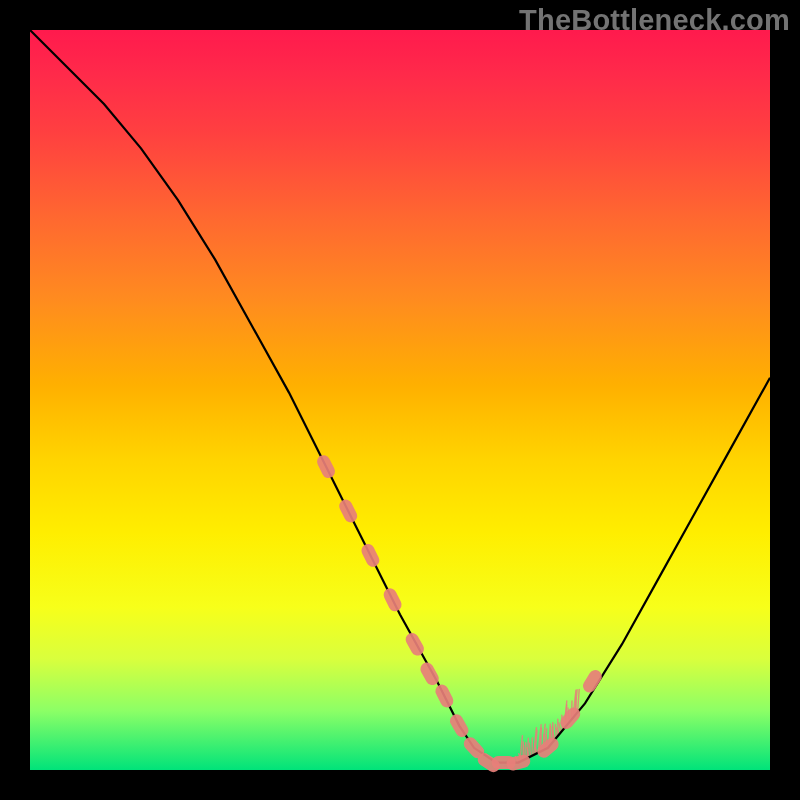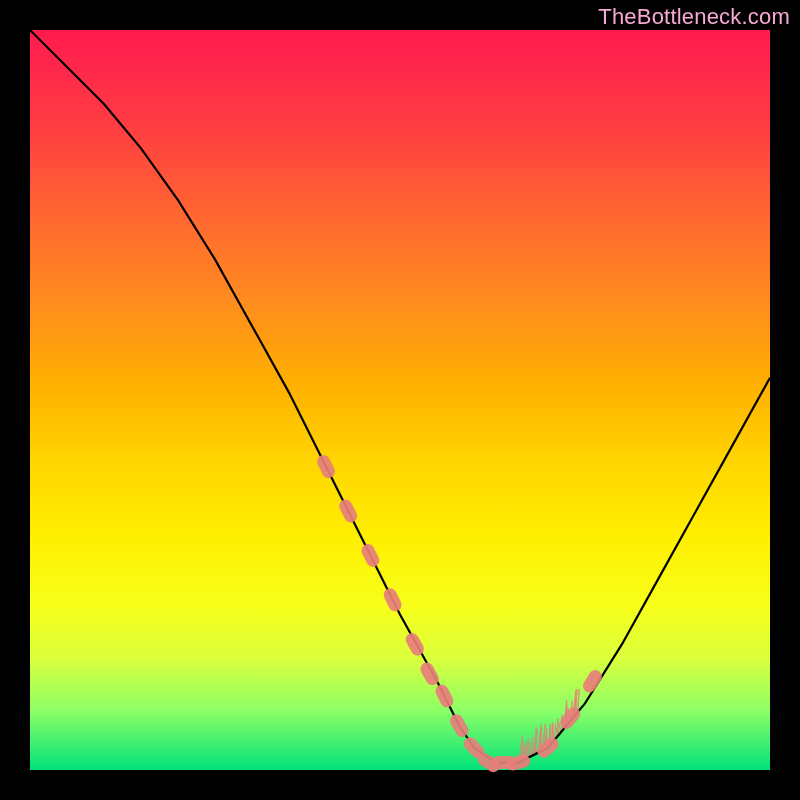--- a/index.html
+++ b/index.html
@@ -45,23 +45,23 @@
       #f7ff1a 78%,
       #d9ff3d 85%,
       #8cff66 92%,
       #00e37a 100%
     );
   }
   .watermark {
     position: absolute;
     top: 4px;
     right: 10px;
-    color: #f9a8d4;
-    font-size: 22px;
-    font-weight: 400;
+    color: #737373;
+    font-size: 29px;
+    font-weight: 700;
     letter-spacing: 0.2px;
     user-select: none;
   }
   svg.curve-layer {
     position: absolute;
     left: 0;
     top: 0;
     width: 100%;
     height: 100%;
     overflow: visible;

